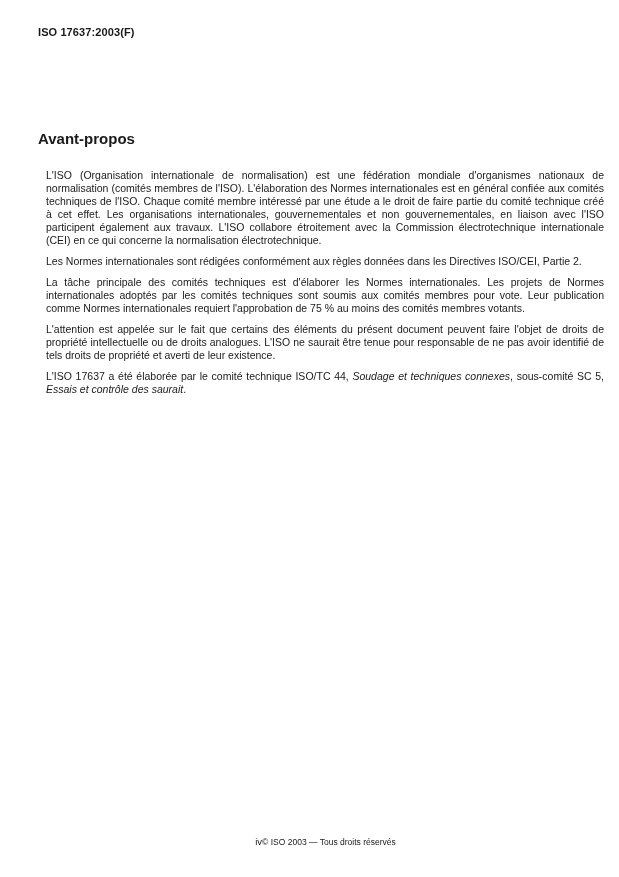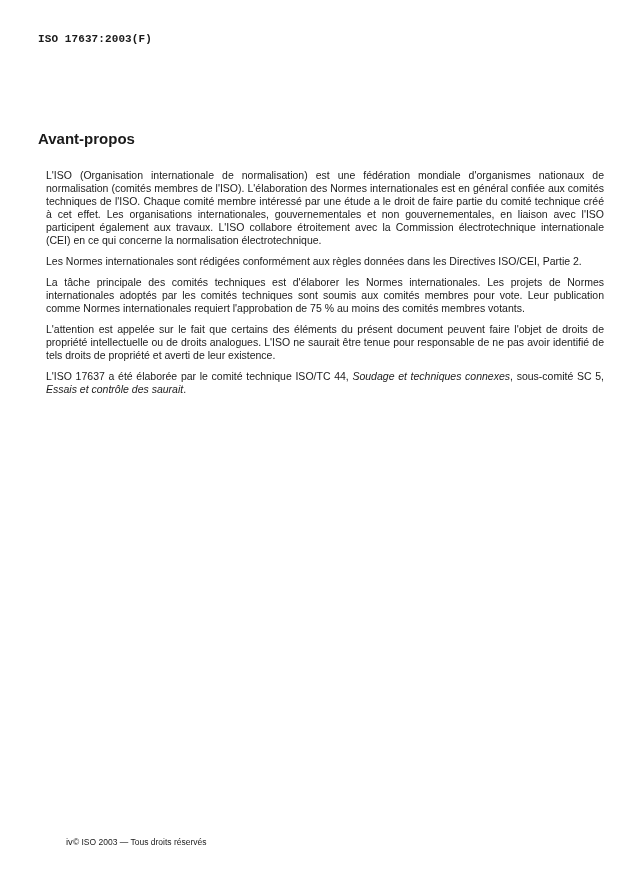--- a/index.html
+++ b/index.html
@@ -13,25 +13,24 @@
     height: 877px;
     background: #ffffff;
     font-family: "Liberation Sans", sans-serif;
     color: #1a1a1a;
     overflow: hidden;
     box-sizing: border-box;
   }
   .doc-header {
     position: absolute;
     left: 38px;
-    top: 33px;
+    top: 26px;
     font-size: 11px;
     font-weight: bold;
     letter-spacing: 0.1px;
-    font-family: Liberation Mono, monospace;
   }
   .content {
     position: absolute;
     left: 38px;
     top: 130px;
     width: 566px;
   }
   .section-title {
     font-size: 15px;
     font-weight: bold;
@@ -46,21 +45,21 @@
   }
   .content p span.italic {
     font-style: italic;
   }
   .footer {
     position: absolute;
     left: 38px;
     top: 836px;
     width: 519px;
     display: flex;
-    justify-content: flex-start;
+    justify-content: center;
     align-items: baseline;
     padding-left: 28px;
   }
   .page-number {
     font-size: 9.5px;
   }
   .copyright {
     font-size: 8.5px;
   }
 </style>

